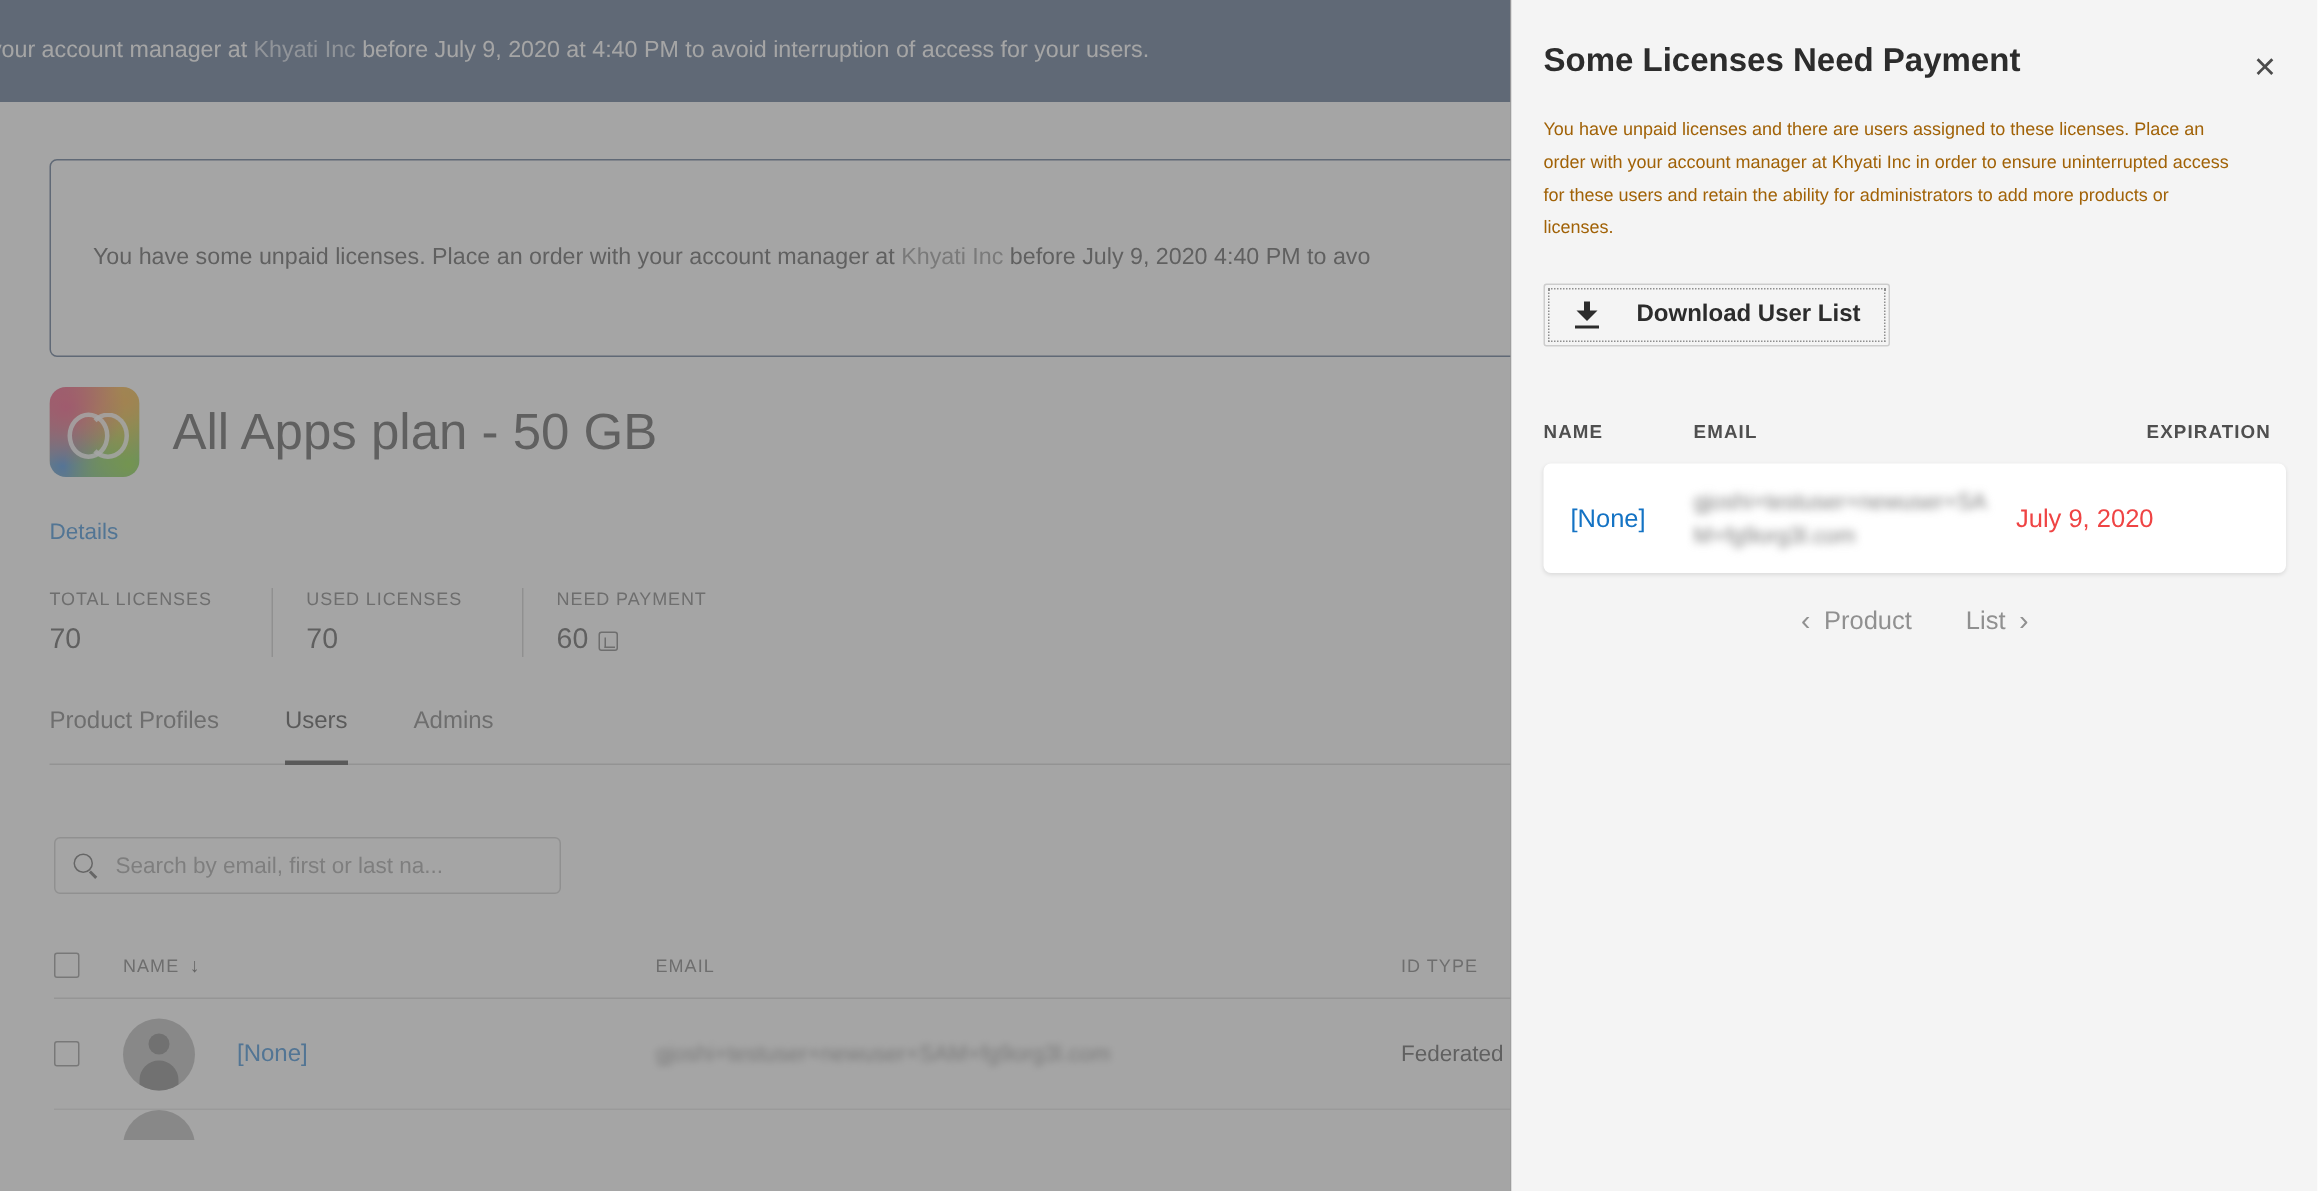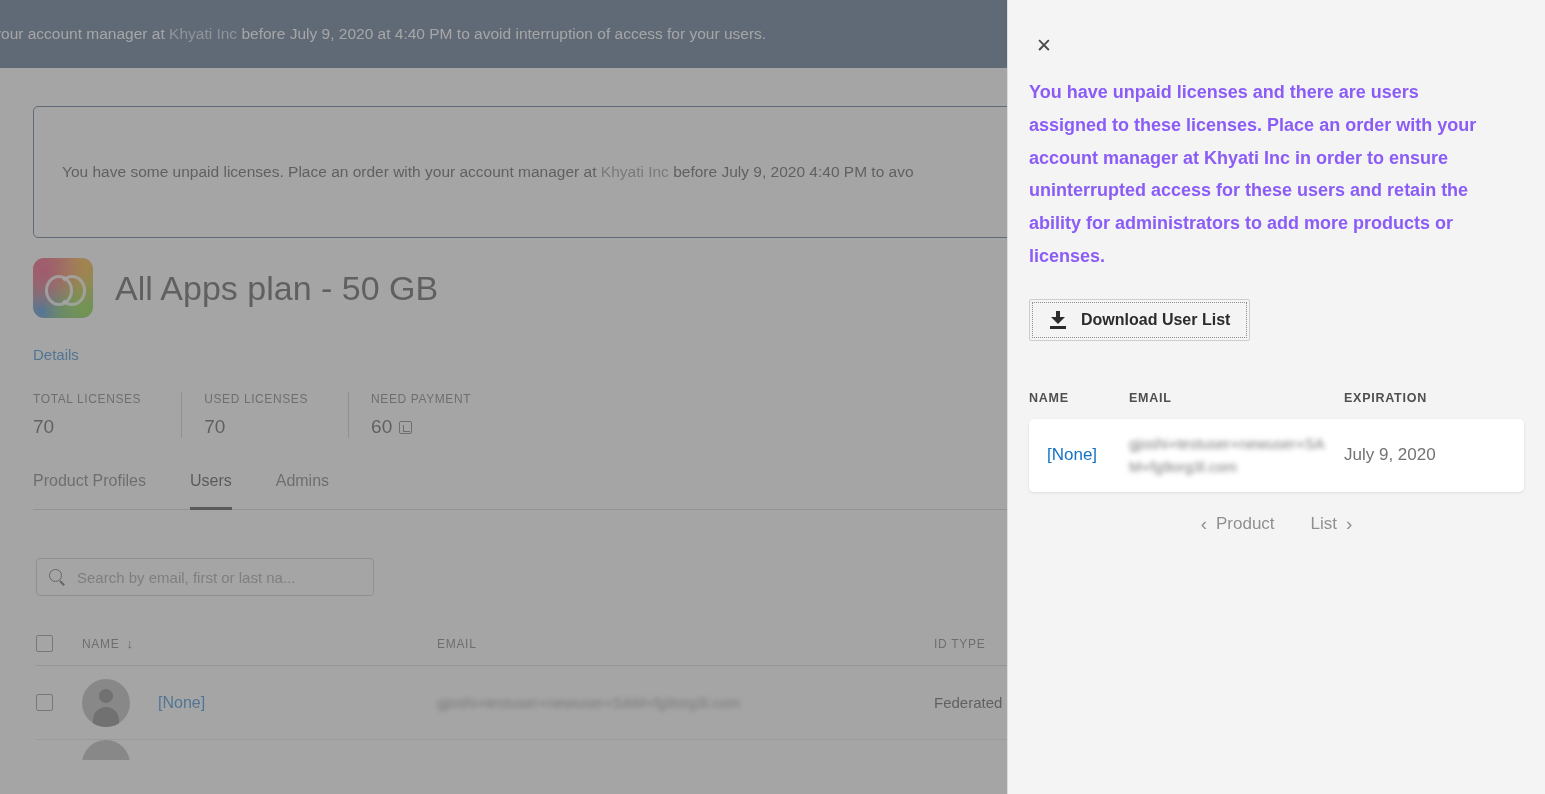--- a/index.html
+++ b/index.html
@@ -363,31 +363,30 @@
     background: transparent;
     color: #4b4b4b;
     font-size: 19px;
     line-height: 1;
     cursor: pointer;
     font-family: "Liberation Sans", sans-serif;
     margin-top: 4px;
   }
   .panel-body {
     padding: 16px 21px 0 21px;
-    font-size: 18px;
+    font-size: 12px;
     line-height: 1.82;
-    color: #8b5cf6;
+    color: #a16207;
     max-width: 500px;
-    font-weight: bold;
   }
   .download-btn {
     margin: 26px 0 0 21px;
     display: inline-flex;
     align-items: center;
-    gap: 14px;
+    gap: 24px;
     padding: 11px 19px;
     background: #f4f4f4;
     border: 1px solid #cdcdcd;
     outline: 1.5px dotted #8e8e8e;
     outline-offset: -4px;
     border-radius: 2px;
     font-size: 16px;
     font-weight: bold;
     color: #2c2c2c;
     cursor: pointer;
@@ -430,21 +429,21 @@
   }
   .pt-th {
     font-size: 12.5px;
     letter-spacing: 0.75px;
     font-weight: bold;
     color: #4f4f4f;
     text-transform: uppercase;
   }
   .pt-col-name { width: 100px; flex: none; text-align: left; }
   .pt-col-email { width: 215px; flex: none; }
-  .pt-col-exp { width: 170px; flex: none; text-align: left; }
+  .pt-col-exp { width: 170px; flex: none; text-align: right; }
 
   .pt-row {
     display: flex;
     align-items: center;
     height: 73px;
     background: #ffffff;
     border-radius: 5px;
     box-shadow: 0 1px 3px rgba(0,0,0,0.10);
   }
   .pt-cell-name {
@@ -458,21 +457,21 @@
     font-size: 15px;
     color: #7d7d7d;
     filter: blur(2.8px);
     line-height: 1.55;
     word-break: break-all;
     padding-right: 10px;
   }
   .pt-cell-exp {
     width: 170px; flex: none;
     font-size: 17px;
-    color: #737373;
+    color: #ef4444;
   }
 
   .pt-pager {
     display: flex;
     justify-content: center;
     align-items: center;
     gap: 36px;
     margin-top: 22px;
   }
   .pager-btn {
@@ -572,20 +571,21 @@
         <span class="avatar-partial"></span>
       </div>
     </div>
 
     <div class="dim-overlay"></div>
   </div>
 
   <div class="side-panel">
 
     <div class="panel-header">
+      <div class="panel-title">Some Licenses Need Payment</div>
       <button class="panel-close">✕</button>
     </div>
 
     <div class="panel-body">You have unpaid licenses and there are users assigned to these licenses. Place an order with your account manager at Khyati Inc in order to ensure uninterrupted access for these users and retain the ability for administrators to add more products or licenses.</div>
 
     <button class="download-btn">
       <span class="download-icon">
         <span class="arrowhead"></span>
         <span class="baseline"></span>
       </span>

